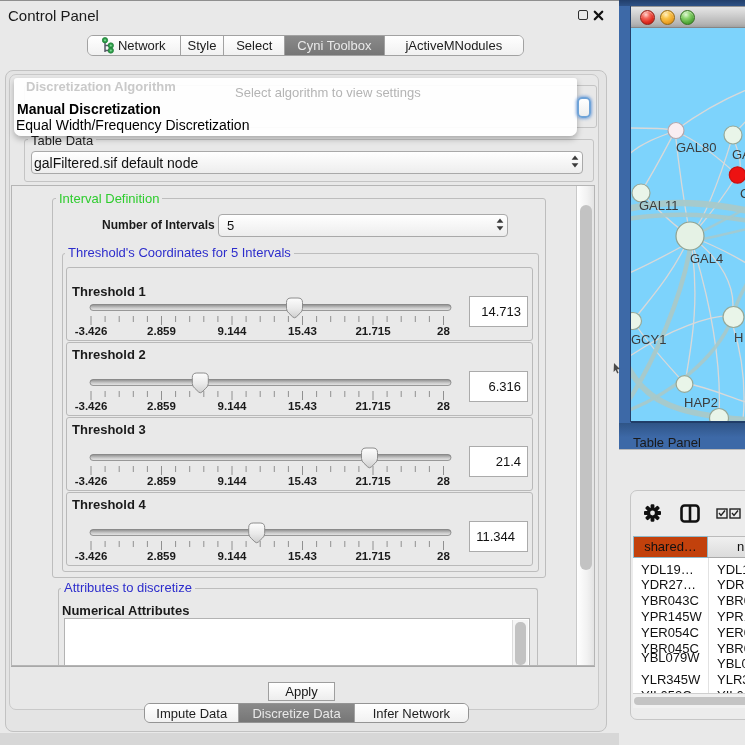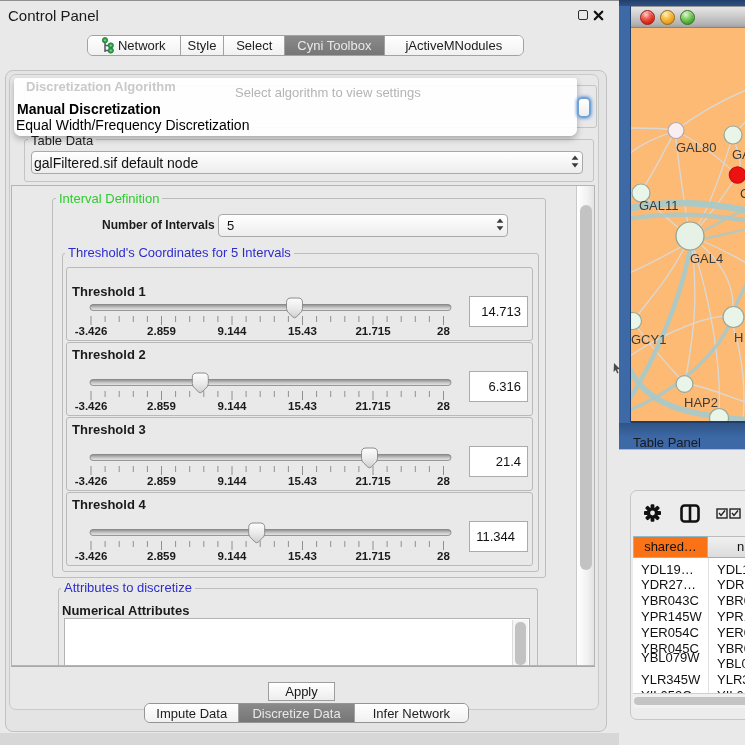--- a/index.html
+++ b/index.html
@@ -305,21 +305,21 @@
 <div class="a" style="left:17px;top:101px;font-weight:bold;color:#000;z-index:51;font-size:14px">Manual Discretization</div>
 <div class="a" style="left:16px;top:117px;color:#000;z-index:51;font-size:14px">Equal Width/Frequency Discretization</div>
 <div class="a" style="left:577px;top:97px;width:14px;height:21px;background:linear-gradient(180deg,#fff,#eee);border:2px solid #6fa3d8;border-radius:5px;box-shadow:0 0 3px 1px rgba(100,150,215,0.8);z-index:52;box-sizing:border-box"></div>
 <div class="a" style="left:619px;top:0;width:126px;height:449px;background:#3d69a7"></div>
 <div class="a" style="left:619px;top:0;width:126px;height:6px;background:linear-gradient(180deg,#223f6b,#2e5286)"></div>
 <div class="a" style="left:630px;top:6px;width:1px;height:416px;background:#23406b"></div>
 <div class="a" style="left:631px;top:6px;width:114px;height:22px;background:linear-gradient(180deg,#e6e6e6,#d2d2d2 35%,#b3b3b3 85%,#a2a2a2);border-top:1px solid #979797;border-bottom:1px solid #858585;box-sizing:border-box"></div>
 <div class="a" style="left:640px;top:10px;width:15px;height:15px;border-radius:50%;background:radial-gradient(circle at 38% 28%, #ffd5cf 0%, #f4685c 30%, #e02c20 62%, #b01b10 100%);border:1px solid #8f1d13;box-sizing:border-box;box-shadow:inset 0 1px 1px rgba(255,255,255,0.5)"></div>
 <div class="a" style="left:660px;top:10px;width:15px;height:15px;border-radius:50%;background:radial-gradient(circle at 38% 28%, #fff0c2 0%, #f9c44a 32%, #eba125 65%, #c07f12 100%);border:1px solid #95680d;box-sizing:border-box;box-shadow:inset 0 1px 1px rgba(255,255,255,0.5)"></div>
 <div class="a" style="left:680px;top:10px;width:15px;height:15px;border-radius:50%;background:radial-gradient(circle at 38% 28%, #e2f8d6 0%, #8cd46e 32%, #54ab3c 65%, #3d8a29 100%);border:1px solid #336f1e;box-sizing:border-box;box-shadow:inset 0 1px 1px rgba(255,255,255,0.5)"></div>
-<div class="a" style="left:631px;top:28px;width:114px;height:393px;background:#fdba74;overflow:hidden">
+<div class="a" style="left:631px;top:28px;width:114px;height:393px;background:#7dd3fc;overflow:hidden">
 <svg width="114" height="393" viewBox="0 0 114 393" style="position:absolute;left:0;top:0">
       <path d="M45,102 C75,80 100,68 120,60" stroke="#d9d9d9" stroke-width="1.3" fill="none"></path>
       <path d="M102,107 C110,98 116,92 122,86" stroke="#d9d9d9" stroke-width="1.3" fill="none"></path>
       <path d="M-4,128 C10,115 30,108 44,103" stroke="#d9d9d9" stroke-width="1.3" fill="none"></path>
       <path d="M-4,100 C14,100 30,100 44,102" stroke="#d9d9d9" stroke-width="1.3" fill="none"></path>
       <path d="M44,103 C48,140 54,180 59,208" stroke="#d9d9d9" stroke-width="1.3" fill="none"></path>
       <path d="M101.5,109 C95,130 80,180 62,205" stroke="#d9d9d9" stroke-width="1.3" fill="none"></path>
       <path d="M106,147 C92,170 76,190 64,204" stroke="#d9d9d9" stroke-width="1.3" fill="none"></path>
       <path d="M10,164 C25,180 40,195 52,203" stroke="#d9d9d9" stroke-width="1.3" fill="none"></path>
       <path d="M59,208 C90,230 106,260 101,286" stroke="#d9d9d9" stroke-width="1.3" fill="none"></path>
@@ -389,21 +389,21 @@
 <line x1="10" y1="1.5" x2="10" y2="17.5" stroke="#111" stroke-width="2.6"></line>
   </svg>
 <svg class="a" style="left:716px;top:508px" width="12" height="11" viewBox="0 0 12 11">
 <rect x="1" y="1" width="10" height="9" fill="none" stroke="#222" stroke-width="1.4"></rect>
 <path d="M3 5 L5 7.5 L9 2.5" fill="none" stroke="#222" stroke-width="1.4"></path>
   </svg>
 <svg class="a" style="left:729px;top:508px" width="12" height="11" viewBox="0 0 12 11">
 <rect x="1" y="1" width="10" height="9" fill="none" stroke="#222" stroke-width="1.4"></rect>
 <path d="M3 5 L5 7.5 L9 2.5" fill="none" stroke="#222" stroke-width="1.4"></path>
   </svg>
-<div class="a" style="left:633px;top:536px;width:75px;height:22px;background:#f97316;border:1px solid #8fb9ca;box-sizing:border-box;text-align:center;line-height:20px;font-size:13px;color:#111">shared…</div>
+<div class="a" style="left:633px;top:536px;width:75px;height:22px;background:#c2410c;border:1px solid #8fb9ca;box-sizing:border-box;text-align:center;line-height:20px;font-size:13px;color:#111">shared…</div>
 <div class="a" style="left:708px;top:536px;width:37px;height:22px;background:linear-gradient(180deg,#f0f0f0,#dcdcdc);border-top:1px solid #bbb;border-bottom:1px solid #aaa;box-sizing:border-box;line-height:20px;font-size:13px;color:#111;padding-left:29px">n</div>
 <div class="a" style="left:633px;top:558px;width:112px;height:135px;background:#fff;overflow:hidden">
 <div class="a" style="left:74.5px;top:0;width:1px;height:135px;background:#e2e2e2"></div>
 <div class="a" style="left:8px;top:3.5px;font-size:13px;color:#111">YDL19…</div>
 <div class="a" style="left:84px;top:3.5px;font-size:13px;color:#111">YDL1</div>
 <div class="a" style="left:8px;top:19.3px;font-size:13px;color:#111">YDR27…</div>
 <div class="a" style="left:84px;top:19.3px;font-size:13px;color:#111">YDR2</div>
 <div class="a" style="left:8px;top:35.1px;font-size:13px;color:#111">YBR043C</div>
 <div class="a" style="left:84px;top:35.1px;font-size:13px;color:#111">YBR0</div>
 <div class="a" style="left:8px;top:50.9px;font-size:13px;color:#111">YPR145W</div>

